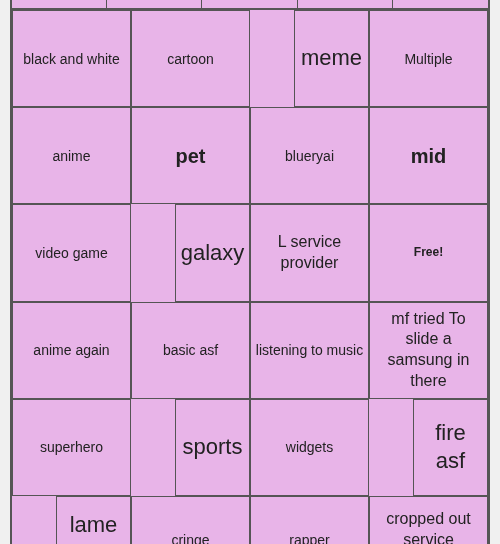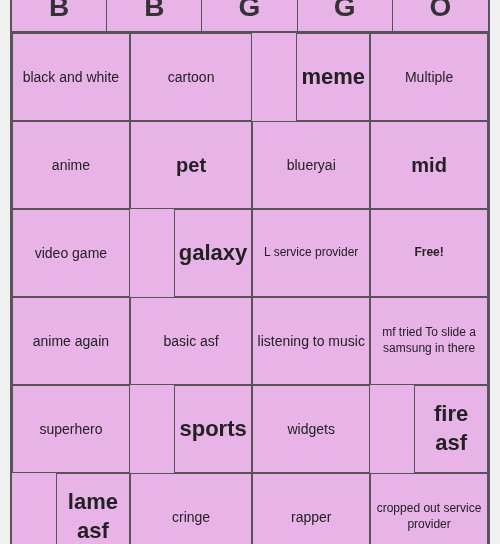--- a/index.html
+++ b/index.html
@@ -54,29 +54,29 @@
       color: #222;
       background: #e8b4e8;
       line-height: 1.3;
     }
     .cell.free {
       font-size: 12px;
       font-weight: bold;
     }
     .cell.large-text {
       font-size: 22px;
-      font-weight: bold;
+      font-weight: normal;
       margin-left: 44px;
     }
     .cell.xlarge-text {
       font-size: 20px;
       font-weight: bold;
     }
     .cell.small-text {
-      font-size: 12px;
+      font-size: 16px;
     }
   </style>
 </head>
 <body>
 
 <div class="bingo-card">
   <div class="header-row">
   <div class="header-cell">B</div>
       <div class="header-cell">B</div>
       <div class="header-cell">G</div>

